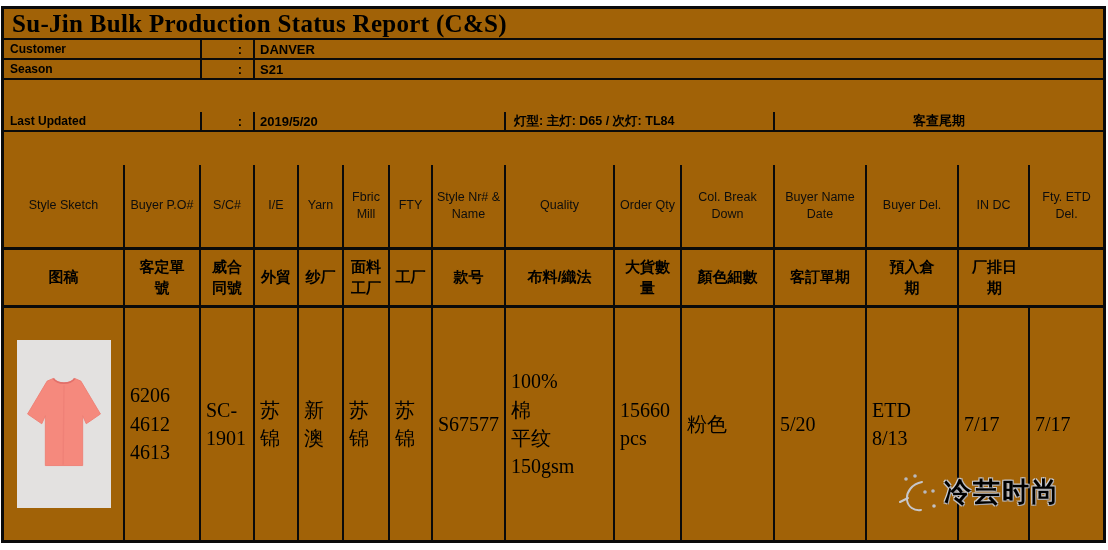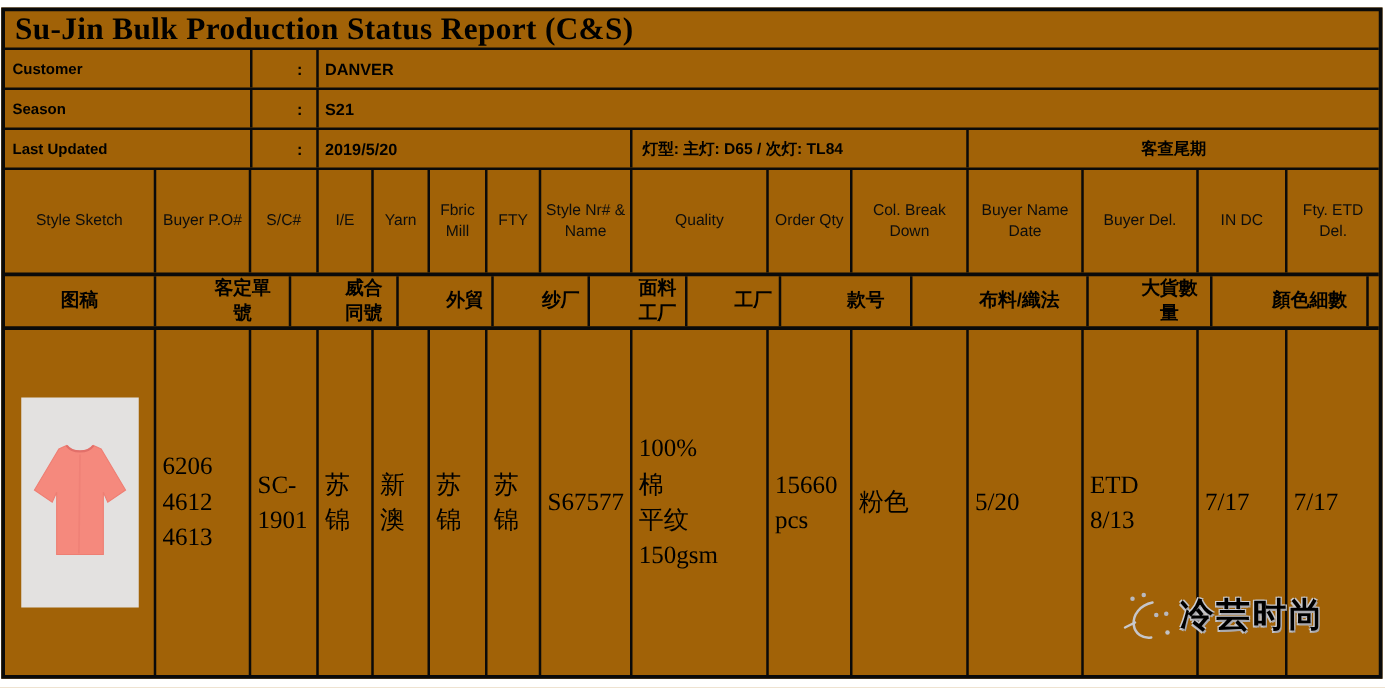--- a/index.html
+++ b/index.html
@@ -12,40 +12,40 @@
     position:absolute; top:6px; left:1px; right:2px; bottom:7px;
     border:3px solid #0a0a0a; display:flex; flex-direction:column; background:#a16207;
   }
   
   .title-row {
     height:31px; border-bottom:2px solid #0a0a0a; padding:1px 0 0 8px;
     font-family:"Liberation Serif", serif; font-weight:bold; font-size:25px;
     letter-spacing:0.3px; white-space:nowrap; overflow:hidden;
   }
   
-  .info-row { display:grid; height:32px; border-bottom:2px solid #0a0a0a; }
+  .info-row { display:grid; height:20px; border-bottom:2px solid #0a0a0a; }
   .info3 { grid-template-columns:198px 53px 1fr; }
-  .info5 { grid-template-columns:198px 53px 251px 269px 1fr; }
+  .info5 { grid-template-columns:198px 53px 251px 269px 1fr;margin-top:32px; }
   .info-row > div { border-right:2px solid #0a0a0a; display:flex; align-items:center; overflow:hidden; }
   .info-row > div:last-child { border-right:none; }
   .i-label { font-weight:bold; font-size:12px; padding-left:6px; }
   .i-colon { font-weight:bold; font-size:13px; justify-content:flex-end; padding-right:11px; }
   .i-value { font-weight:bold; font-size:13px; padding-left:5px; }
   .i-lamp  { font-weight:bold; font-size:12.5px; padding-left:8px; white-space:nowrap; }
   .i-insp  { font-weight:bold; font-size:13px; justify-content:center; }
   
   .cols15 { display:grid; grid-template-columns:121px 76px 54px 44px 45px 46px 43px 73px 109px 67px 93px 92px 92px 71px minmax(0,1fr); }
   .cols15 > div { border-right:2px solid #0a0a0a; overflow:hidden; }
   .cols15 > div:last-child { border-right:none; }
-  .eng-header { height:85px; border-bottom:3px solid #0a0a0a; }
+  .eng-header { height:85px; border-bottom:3px solid #0a0a0a;margin-top:33px; }
   .eng-header > div {
     display:flex; align-items:center; justify-content:center; text-align:center;
     font-size:12.5px; line-height:1.4; padding:0 3px; color:#0d0d0d;
   }
-  .cn-header { height:43px; border-bottom:3px solid #0a0a0a;gap:32px; }
+  .cn-header { height:58px; border-bottom:3px solid #0a0a0a; }
   .cn-header > div {
     display:flex; align-items:center; justify-content:center; text-align:center;
     font-weight:bold; font-size:15px; line-height:1.35; padding:0 2px; white-space:pre-line;
   }
   .data-row { flex:1; }
   .data-row > div {
     display:flex; align-items:center; justify-content:flex-start;
     font-family:"Liberation Serif", serif; font-size:20px; line-height:1.42;
     padding-left:5px; white-space:pre-line;
   }

